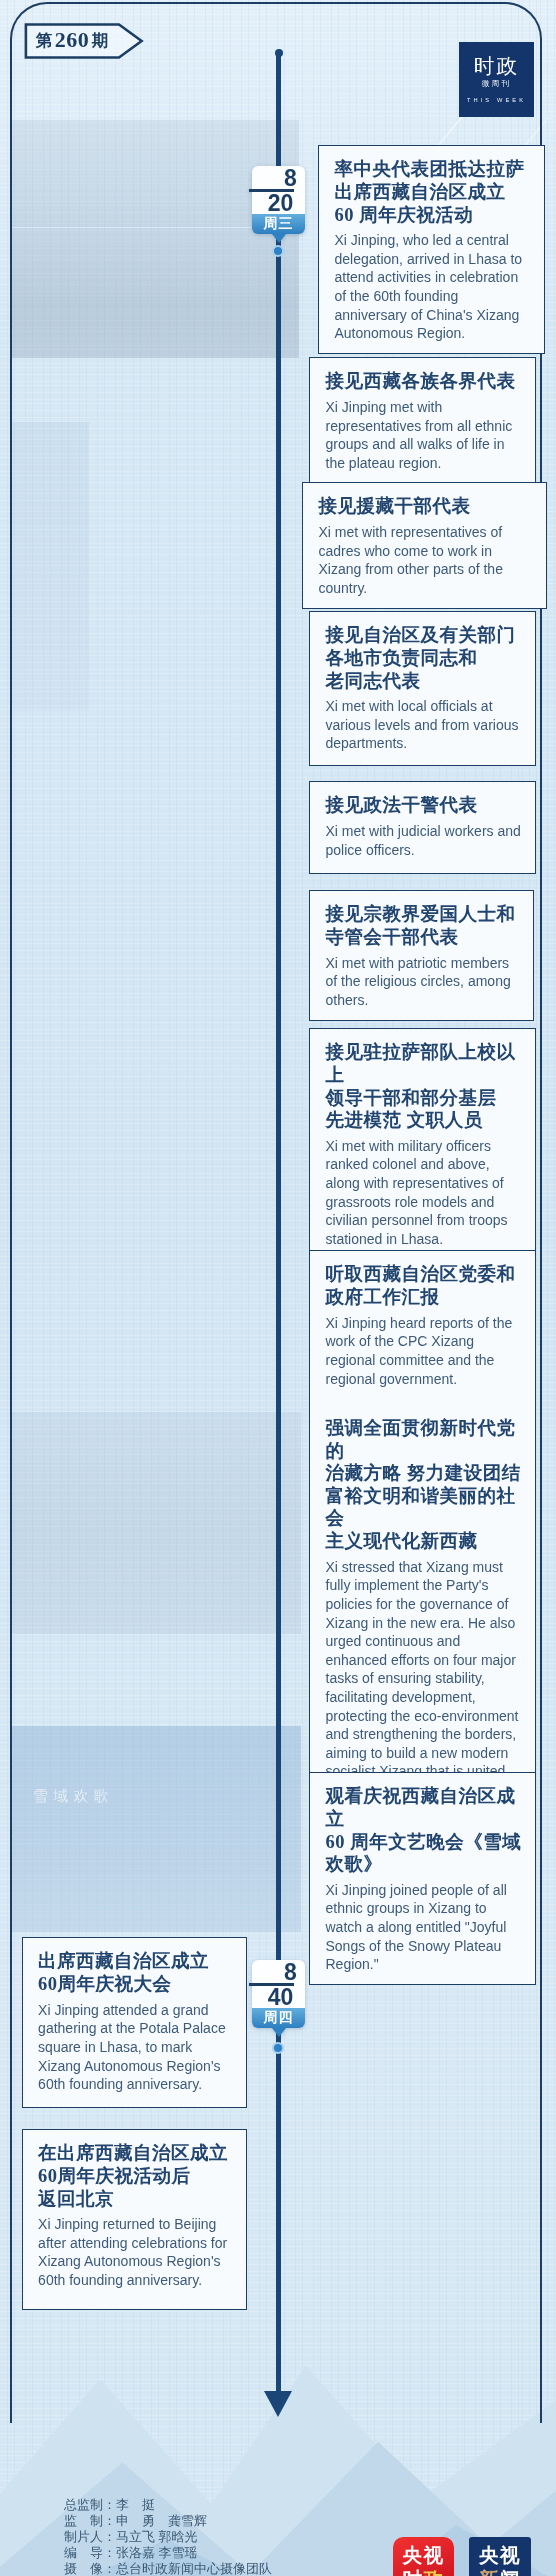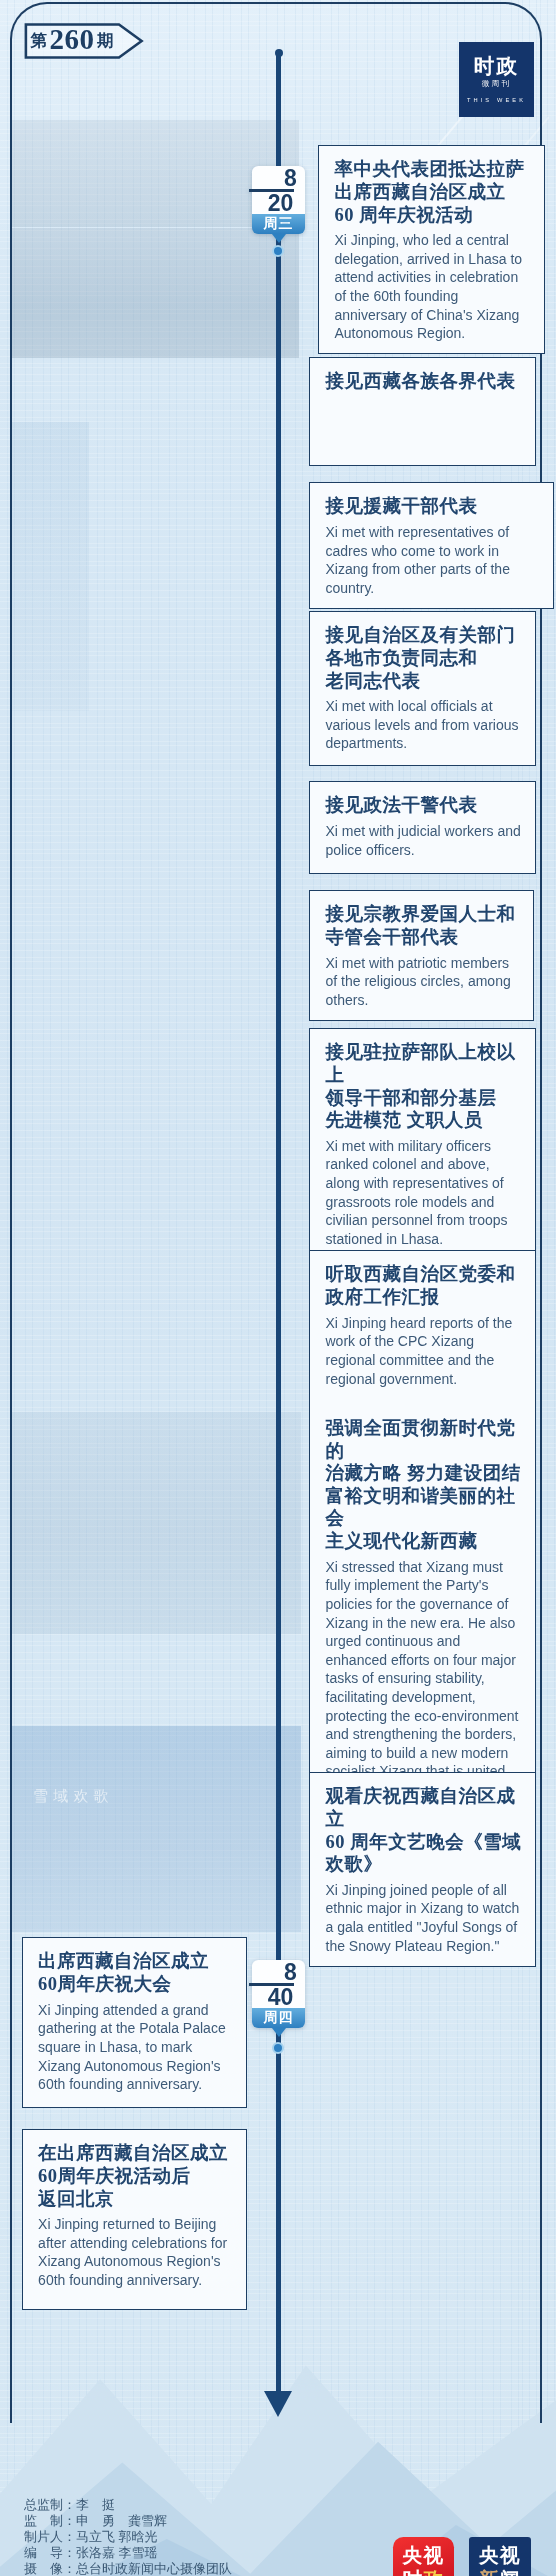--- a/index.html
+++ b/index.html
@@ -41,26 +41,26 @@
     pointer-events:none;box-sizing:border-box;
   }
   
   .issue-badge{position:absolute;left:24px;top:23px;width:120px;height:36px;z-index:5;}
   .issue-text{
     position:absolute;left:24px;top:23px;width:96px;height:36px;z-index:6;
     display:flex;align-items:center;justify-content:center;gap:2.6px;
     color:#1d3e63;font-family:"Liberation Serif","DejaVu Serif",serif;font-weight:700;
   }
   .issue-pre,.issue-suf{font-size:16.5px;}
-  .issue-num{font-size:29px;line-height:1;margin-top:-2.1px;letter-spacing:0.5px;}
+  .issue-num{font-size:22px;line-height:1;margin-top:-2.1px;letter-spacing:0.5px;}
   .logo{
     position:absolute;left:459px;top:42px;width:75px;height:75px;z-index:5;
     background:#14356b;color:#fff;display:flex;flex-direction:column;align-items:center;justify-content:center;
   }
-  .logo-zh{font-family:"Liberation Serif","DejaVu Serif",serif;font-weight:700;font-size:20.6px;letter-spacing:2.1px;line-height:1.05;}
+  .logo-zh{font-family:"Liberation Serif","DejaVu Serif",serif;font-weight:400;font-size:20.6px;letter-spacing:2.1px;line-height:1.05;}
   .logo-sub{font-size:7.7px;letter-spacing:2.1px;margin-top:1.5px;opacity:.95;}
   .logo-en{font-size:5.7px;letter-spacing:3.1px;margin-top:7.2px;opacity:.95;}
   
   .tl-line{position:absolute;left:276px;top:55px;width:5.2px;height:2339px;background:#1a4677;z-index:3;}
   .tl-topdot{position:absolute;left:275px;top:49px;width:8.2px;height:8.2px;border-radius:50%;background:#1a4677;z-index:3;}
   .tl-arrow{
     position:absolute;left:264px;top:2391px;width:0;height:0;z-index:3;
     border-left:14.4px solid transparent;border-right:14.4px solid transparent;border-top:26px solid #1a4677;
   }
   .tl-dot{position:absolute;left:272px;width:8.2px;height:8.2px;border-radius:50%;
@@ -84,38 +84,38 @@
     padding:12.4px 13.4px 10.3px 15.5px;
   }
   .card-section + .card-section{margin-top:29px;}
   .card-title{
     font-family:"Liberation Serif","DejaVu Serif",serif;font-weight:700;
     font-size:18.5px;line-height:1.22;color:#21456e;white-space:pre-line;letter-spacing:0.5px;
   }
   .card-body{margin-top:5.2px;font-size:14px;line-height:1.33;color:#3d5a78;}
   #card-0{top:145px;left:318px;width:227px;min-height:196px;}
   #card-1{top:357px;left:309px;width:227px;min-height:109px;}
-  #card-2{top:482px;left:309px;width:245px;min-height:115px;}
+  #card-2{top:482px;left:302px;width:245px;min-height:115px;}
   #card-3{top:611px;left:309px;width:227px;min-height:155px;}
   #card-4{top:781px;left:309px;width:227px;min-height:93px;}
   #card-5{top:890px;left:309px;width:225px;min-height:122px;}
   #card-6{top:1028px;left:309px;width:227px;min-height:190px;}
   #card-7{top:1250px;left:309px;width:227px;min-height:501px;}
   #card-8{top:1772px;left:309px;width:227px;min-height:176px;}
   #card-9{top:1937px;left:21.6px;width:225px;min-height:171px;}
   #card-10{top:2129px;left:21.6px;width:225px;min-height:181px;}
   
   .gala-caption{
     position:absolute;left:33px;top:1787px;z-index:2;
     color:rgba(255,255,255,.62);font-family:"Liberation Serif","DejaVu Serif",serif;
     font-size:15px;letter-spacing:5.2px;font-weight:400;
   }
   
   .credits{position:absolute;left:24px;top:2497px;z-index:5;color:#3a5874;font-size:13px;line-height:16px;}
-  .credit-row{display:flex;}
+  .credit-row{display:flex;margin-left:40px;}
   .credit-role{white-space:pre;}
   .credit-names{white-space:pre;}
   
   .flogo{position:absolute;top:2537px;z-index:5;display:flex;flex-direction:column;align-items:center;justify-content:center;
     color:#fff;font-weight:700;font-size:19.6px;line-height:1.18;letter-spacing:1.5px;}
   .flogo-red{left:393px;width:61px;height:61px;border-radius:10.3px;background:linear-gradient(160deg,#f23030,#c40d1c);}
   .flogo-navy{left:469px;width:62px;height:61px;border-radius:3.1px;background:#14356b;}
 </style>
 </head>
 <body>
@@ -188,20 +188,21 @@
       <div class="card-section">
         <div class="card-title">率中央代表团抵达拉萨
 出席西藏自治区成立
 60 周年庆祝活动</div>
         <div class="card-body">Xi Jinping, who led a central delegation, arrived in Lhasa to attend activities in celebration of the 60th founding anniversary of China's Xizang Autonomous Region.</div>
       </div>
     </div>
   <div class="card" id="card-1">
       <div class="card-section">
         <div class="card-title">接见西藏各族各界代表</div>
+        <div class="card-body">Xi Jinping met with representatives from all ethnic groups and all walks of life in the plateau region.</div>
       </div>
     </div>
   <div class="card" id="card-2">
       <div class="card-section">
         <div class="card-title">接见援藏干部代表</div>
         <div class="card-body">Xi met with representatives of cadres who come to work in Xizang from other parts of the country.</div>
       </div>
     </div>
   <div class="card" id="card-3">
       <div class="card-section">
@@ -244,21 +245,21 @@
 富裕文明和谐美丽的社会
 主义现代化新西藏</div>
         <div class="card-body">Xi stressed that Xizang must fully implement the Party's policies for the governance of Xizang in the new era. He also urged continuous and enhanced efforts on four major tasks of ensuring stability, facilitating development, protecting the eco-environment and strengthening the borders, aiming to build a new modern socialist Xizang that is united, prosperous, culturally advanced, harmonious and beautiful.</div>
       </div>
     </div>
   <div class="card" id="card-8">
       <div class="card-section">
         <div class="card-title">观看庆祝西藏自治区成立
 60 周年文艺晚会《雪域
 欢歌》</div>
-        <div class="card-body">Xi Jinping joined people of all ethnic major in Xizang to watch a gala entitled "Joyful Songs of the Snowy Plateau Region."</div>
+        <div class="card-body">Xi Jinping joined people of all ethnic groups in Xizang to watch a along entitled "Joyful Songs of the Snowy Plateau Region."</div>
       </div>
     </div>
   <div class="card" id="card-9">
       <div class="card-section">
         <div class="card-title">出席西藏自治区成立
 60周年庆祝大会</div>
         <div class="card-body">Xi Jinping attended a grand gathering at the Potala Palace square in Lhasa, to mark Xizang Autonomous Region's 60th founding anniversary.</div>
       </div>
     </div>
   <div class="card" id="card-10">

